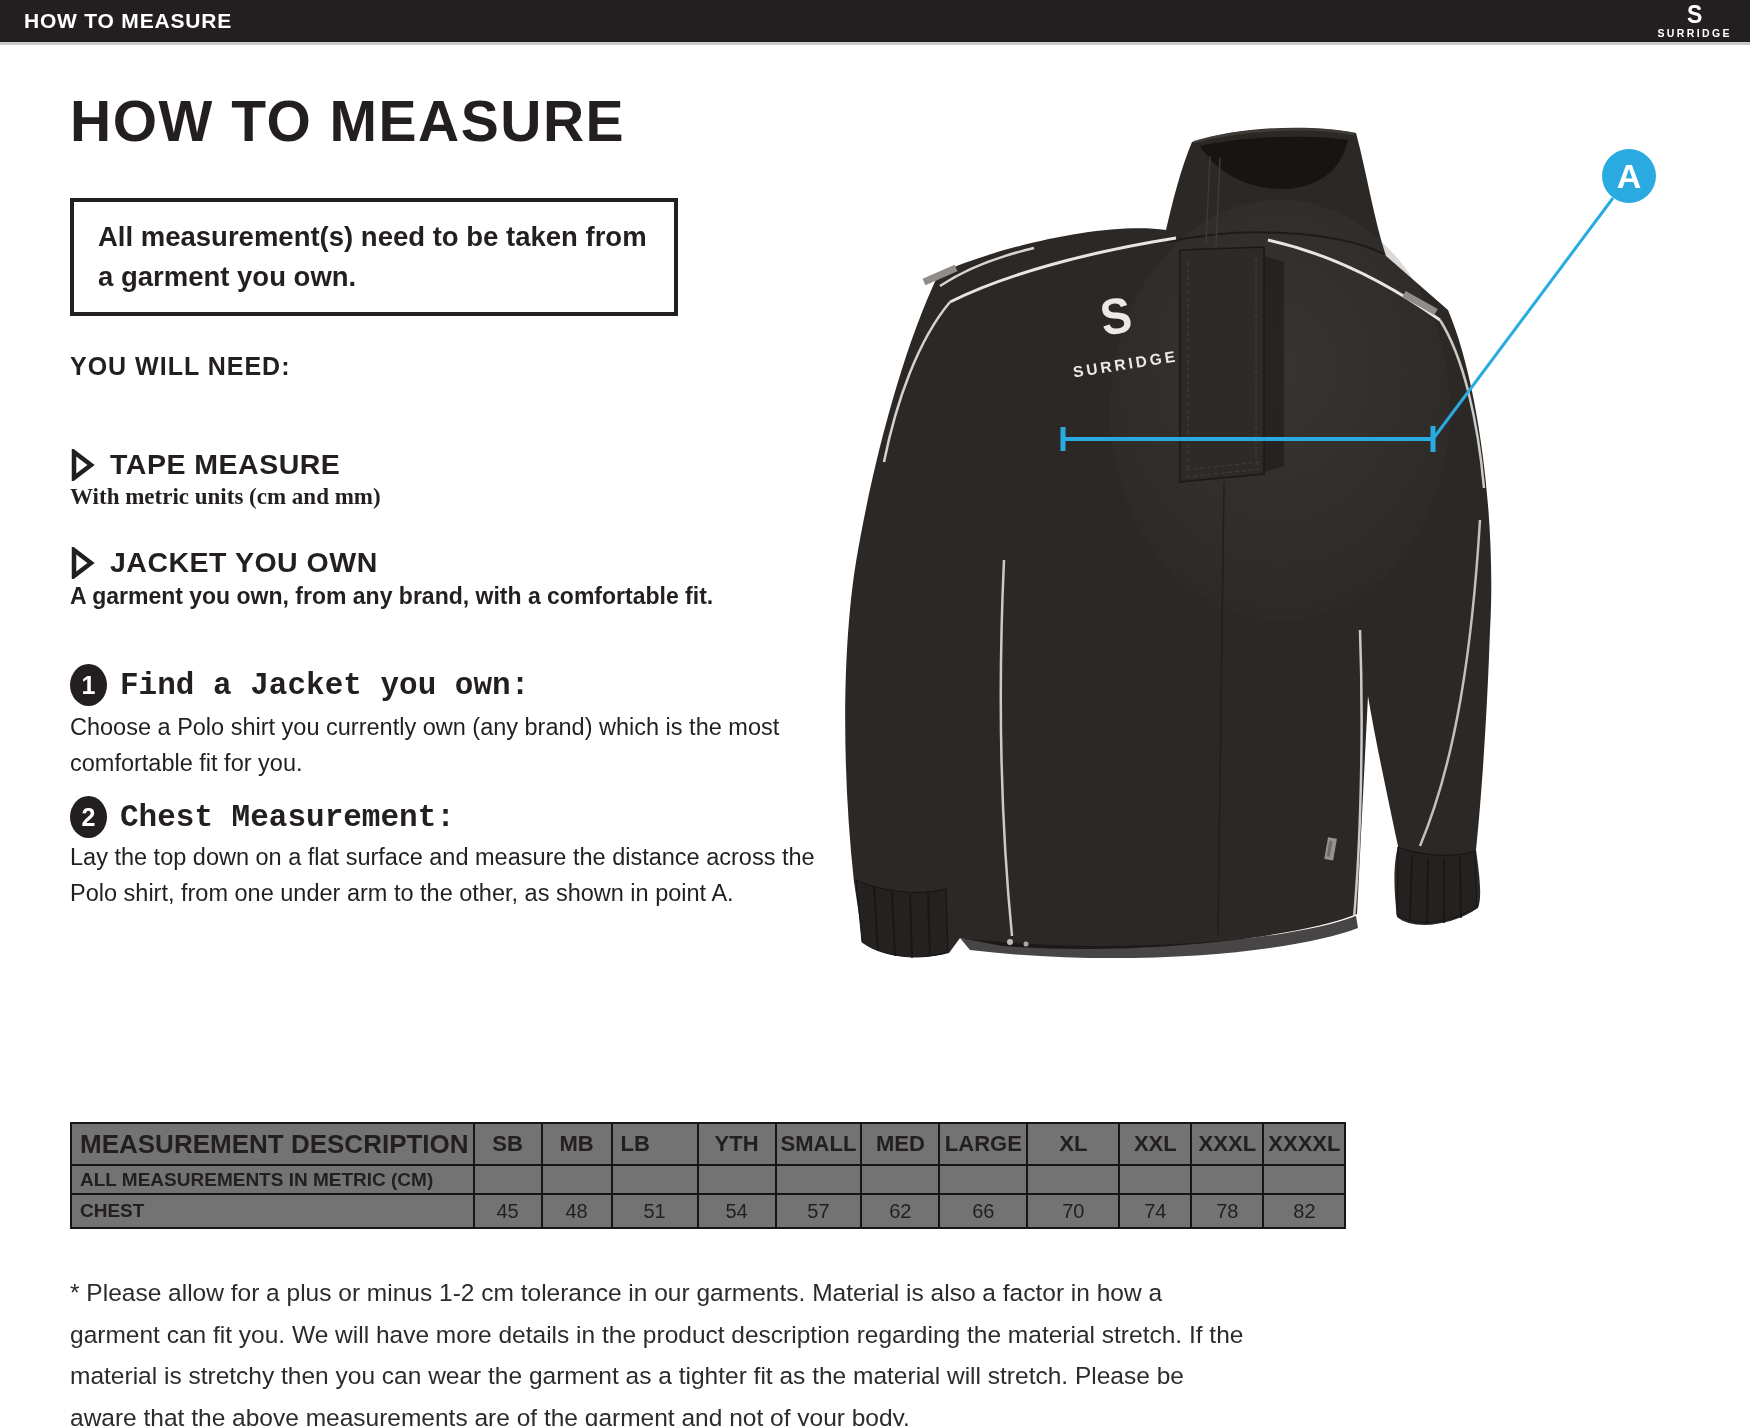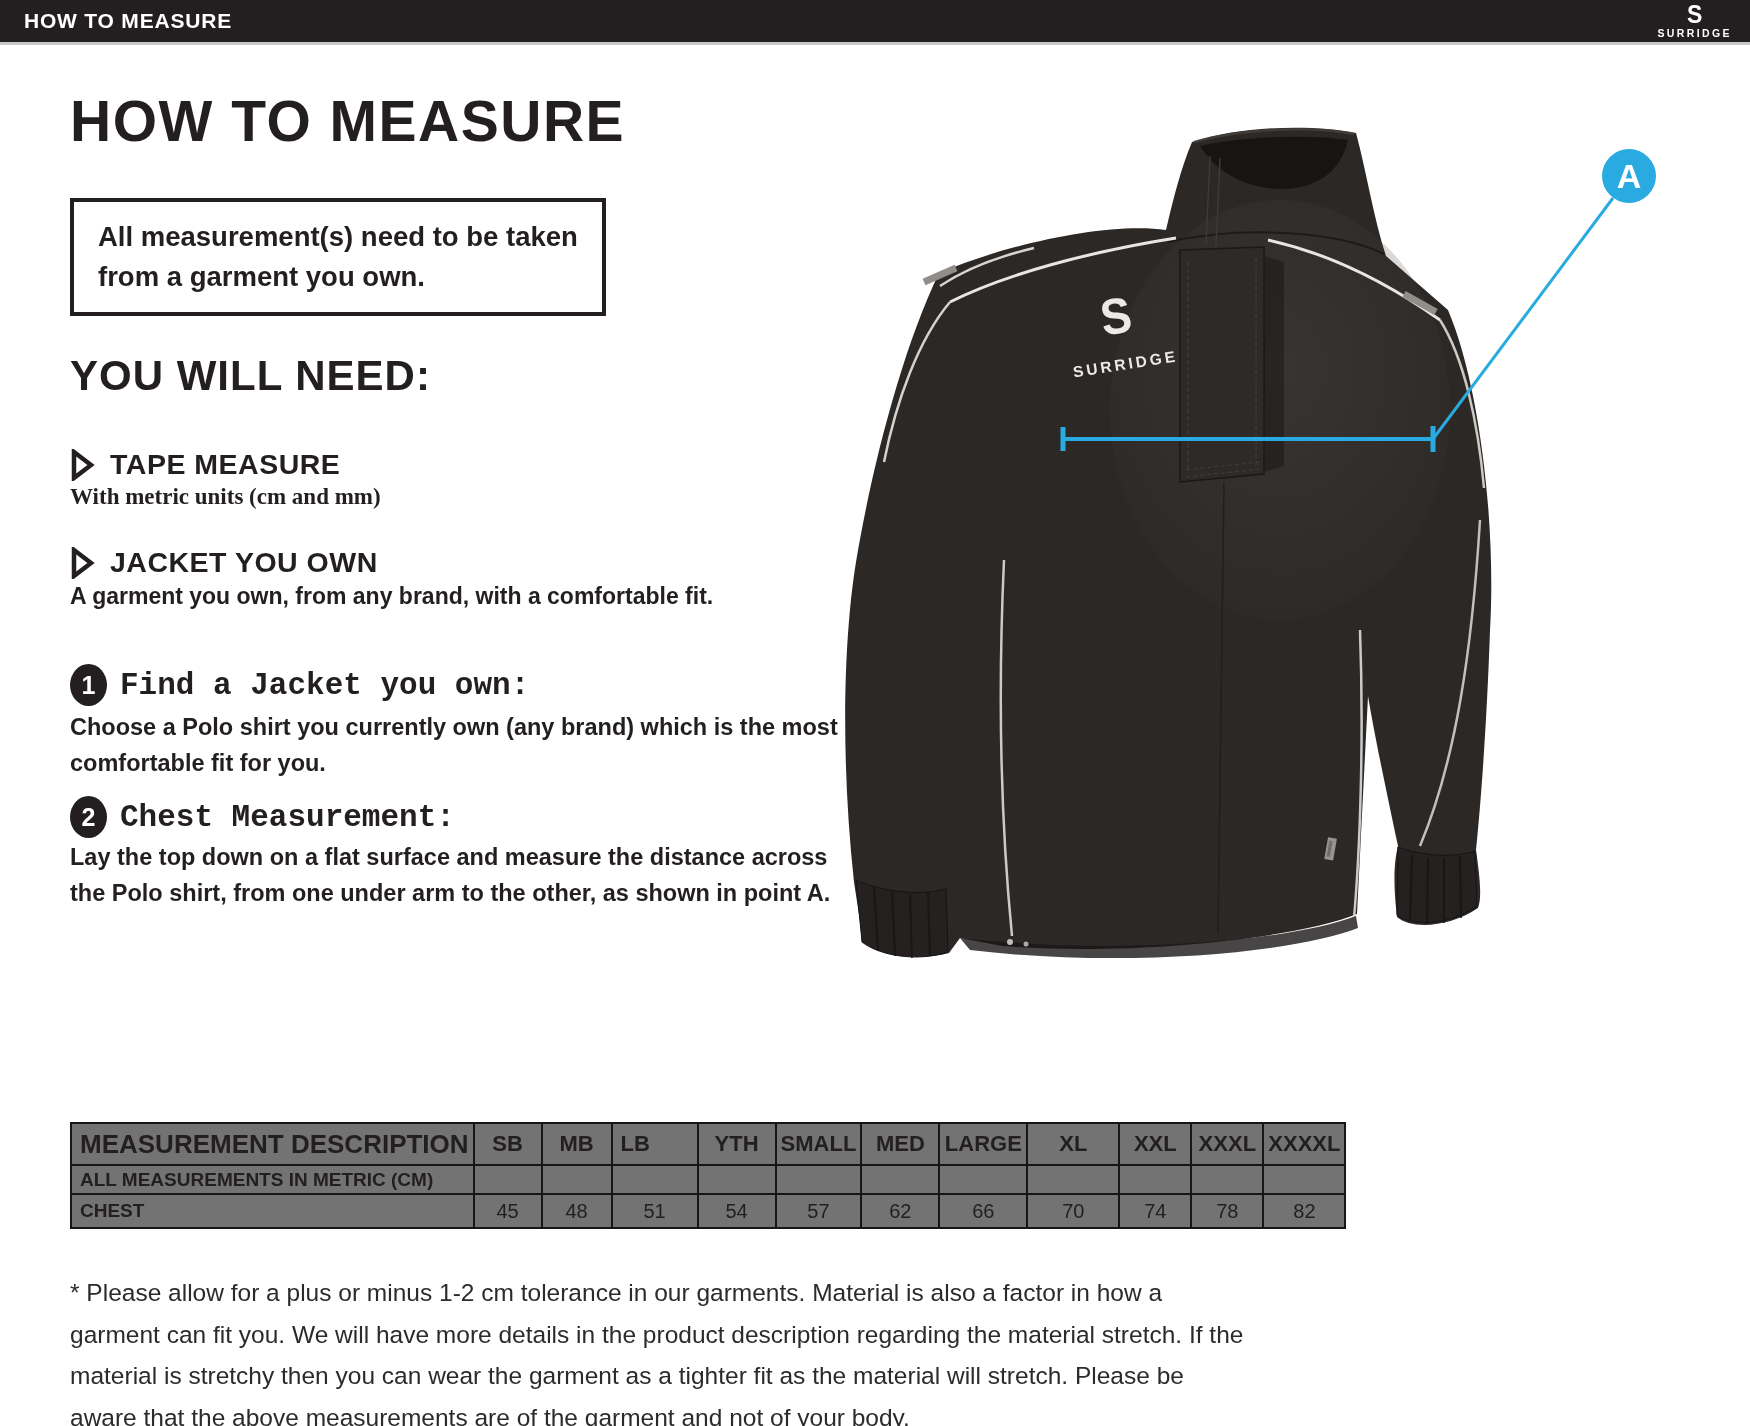--- a/index.html
+++ b/index.html
@@ -9,32 +9,32 @@
   
   .topbar{position:absolute;top:0;left:0;width:1750px;height:42px;background:#231f20;display:flex;align-items:center;}
   .topbar-title{color:#ffffff;font-size:21px;font-weight:bold;letter-spacing:.8px;padding-left:24px;}
   .topbar-divider{position:absolute;top:42px;left:0;width:1750px;height:3px;background:#c9c9c9;}
   .brand{position:absolute;right:18px;top:0;height:42px;display:flex;flex-direction:column;align-items:center;justify-content:center;color:#ffffff;line-height:1;}
   .brand-s{font-size:23px;font-weight:bold;transform:scaleY(1.12);letter-spacing:0;}
   .brand-name{font-size:10.5px;font-weight:bold;letter-spacing:2.4px;margin-top:2px;}
 
   
   .page-title{position:absolute;left:70px;top:88px;margin:0;font-size:57px;font-weight:bold;letter-spacing:1.5px;}
-  .note-box{position:absolute;left:70px;top:198px;width:536px;box-sizing:border-box;border:4px solid #231f20;padding:15px 24px;font-size:27.5px;font-weight:bold;line-height:1.45;}
-  .ywn-heading{position:absolute;left:70px;top:352px;margin:0;font-size:42px;font-weight:bold;letter-spacing:1px;}
+  .note-box{position:absolute;left:70px;top:198px;width:608px;box-sizing:border-box;border:4px solid #231f20;padding:15px 24px;font-size:27.5px;font-weight:bold;line-height:1.45;}
+  .ywn-heading{position:absolute;left:70px;top:352px;margin:0;font-size:25px;font-weight:bold;letter-spacing:1px;}
 
   .need-item{position:absolute;left:70px;display:flex;align-items:center;gap:15px;}
   .need-item .tri-icon{display:flex;}
   .need-label{font-size:28.5px;font-weight:bold;letter-spacing:.5px;}
   .need-desc{position:absolute;left:70px;font-size:23px;font-weight:bold;}
 
   .step-head{position:absolute;left:70px;display:flex;align-items:center;gap:13px;}
   .step-num{width:37px;height:42px;background:#231f20;color:#ffffff;border-radius:50%;display:flex;align-items:center;justify-content:center;font-size:25px;font-weight:bold;flex:0 0 auto;}
   .step-title{font-size:31px;font-weight:bold;font-family:Liberation Mono, monospace;}
-  .step-desc{position:absolute;left:70px;width:795px;font-size:23.5px;font-weight:bold;line-height:1.52;}
+  .step-desc{position:absolute;left:70px;width:795px;font-size:23.5px;font-weight:normal;line-height:1.52;}
 
   .sc-heading{position:absolute;left:70px;top:1026px;display:flex;align-items:baseline;gap:14px;}
   .sc-title{font-size:46px;font-weight:bold;letter-spacing:1px;}
   .sc-sub{font-size:23px;font-weight:bold;}
 
   
   .size-table{position:absolute;left:70px;top:1122px;border-collapse:collapse;table-layout:fixed;background:#737373;}
   .size-table td,.size-table th{border:2.5px solid #161616;padding:0 4px;overflow:hidden;white-space:nowrap;}
   .size-table th{font-weight:bold;}
   .size-table .h-desc{font-size:26px;text-align:left;padding-left:8px;height:40px;}

